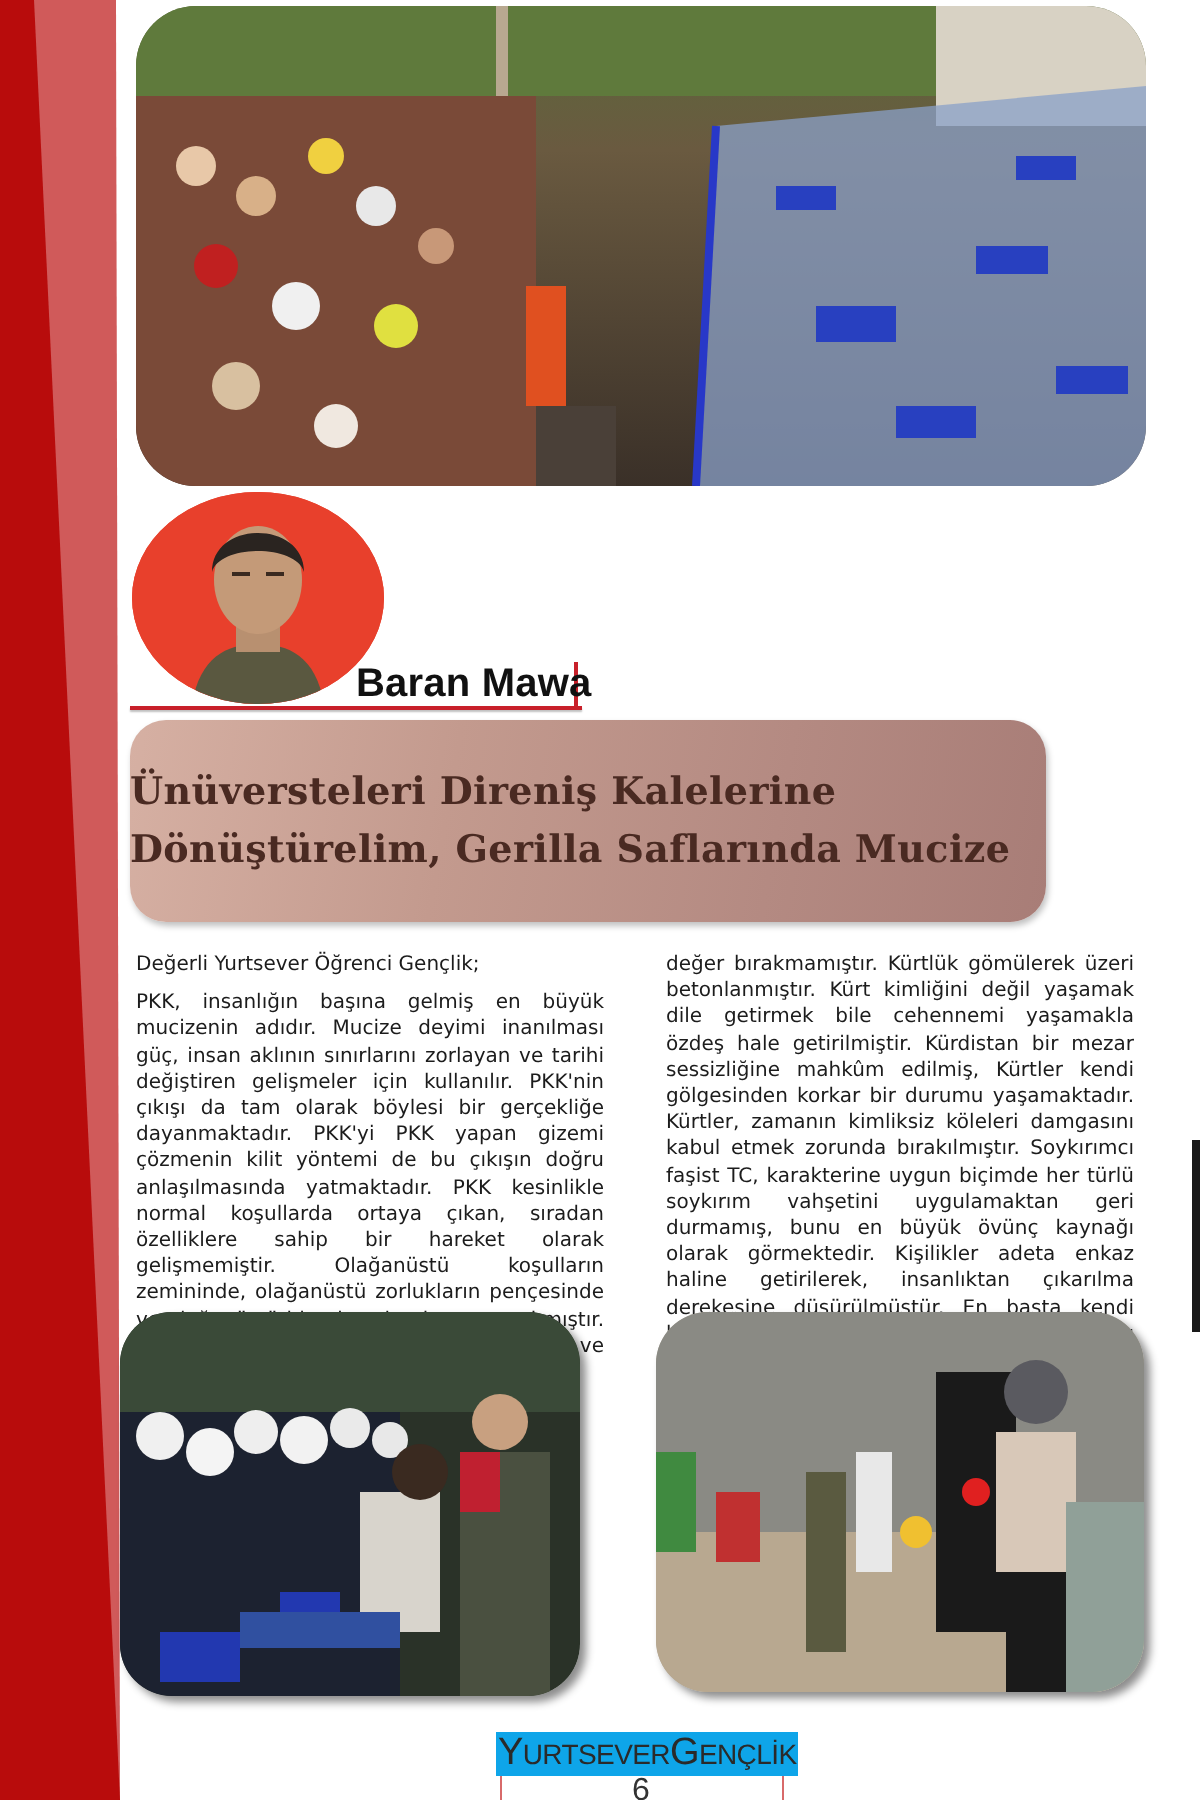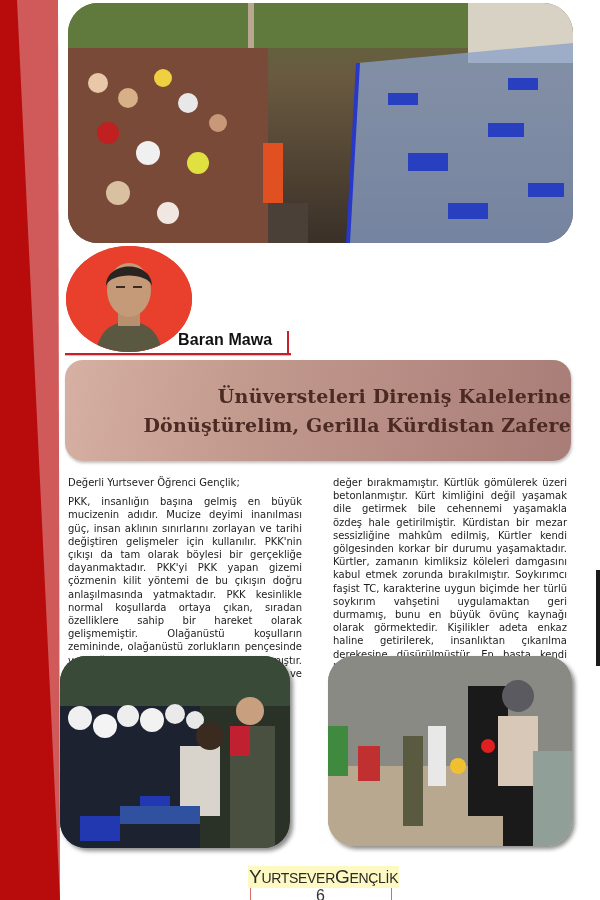--- a/index.html
+++ b/index.html
@@ -15,41 +15,41 @@
     .photo svg { width: 100%; height: 100%; display: block; }
     .photo-top { left: 68px; top: 3px; width: 505px; height: 240px; border-radius: 30px; }
     .photo-bl { left: 60px; top: 656px; width: 230px; height: 192px; box-shadow: 3px 3px 4px rgba(0,0,0,0.45); }
     .photo-br { left: 328px; top: 656px; width: 244px; height: 190px; box-shadow: 3px 3px 4px rgba(0,0,0,0.45); }
 
     
     .avatar { position: absolute; left: 66px; top: 246px; width: 126px; height: 106px; border-radius: 50%; background: #e8402c; overflow: hidden; }
     .avatar svg { width: 100%; height: 100%; display: block; }
     .author-rule { position: absolute; left: 65px; top: 353px; width: 226px; height: 2px; background: #c8202a; box-shadow: 0 1px 1px rgba(0,0,0,0.25); }
     .author-vbar { position: absolute; left: 287px; top: 331px; width: 2px; height: 23px; background: #c8202a; }
-    .author-name { position: absolute; left: 178px; top: 331px; font-family: "Liberation Sans", sans-serif; font-weight: bold; font-size: 16px; color: #111; letter-spacing: 0.1px; }
+    .author-name { position: absolute; left: 178px; top: 331px; font-family: "Liberation Sans", sans-serif; font-weight: bold; font-size: 20px; color: #111; letter-spacing: 0.1px; }
 
     
-    .banner { position: absolute; left: 65px; top: 360px; width: 506px; height: 101px; border-radius: 18px;
+    .banner { position: absolute; left: 65px; top: 360px; width: 458px; height: 101px; border-radius: 18px;
       background: linear-gradient(100deg, #d6b0a3 0%, #c39a8e 35%, #b48a82 70%, #a87d77 100%);
       box-shadow: 1px 2px 3px rgba(0,0,0,0.25);
-      display: flex; flex-direction: column; align-items: flex-end; justify-content: center; }
+      display: flex; flex-direction: column; align-items: flex-start; justify-content: center; }
     .banner-line { font-family: "DejaVu Serif", serif; font-weight: bold; font-size: 19px; color: #4a2a22; line-height: 29px; letter-spacing: 0.2px; white-space: nowrap; }
 
     
     .col { position: absolute; top: 470px; font-family: "DejaVu Sans", sans-serif; font-size: 10px; line-height: 13.2px; color: #1c1c1c; text-align: justify; }
     .col-left { left: 62px; width: 246px; }
     .col-right { left: 327px; width: 246px; }
     .col p { margin: 6px; }
 
     
     .edge-bar { position: absolute; left: 596px; top: 570px; width: 4px; height: 96px; background: #1a1a1a; }
 
     
     .footer-box { position: absolute; left: 250px; top: 879px; width: 142px; height: 24px; border: 1.5px solid #d86a6a; border-top: none; }
-    .footer-title { position: absolute; left: 248px; top: 866px; font-family: "Liberation Sans", sans-serif; font-size: 14px; color: #2a2a2a; letter-spacing: -0.3px; white-space: nowrap; background: #fef9c3; padding: 0 1px; }
+    .footer-title { position: absolute; left: 248px; top: 866px; font-family: "Liberation Sans", sans-serif; font-size: 14px; color: #2a2a2a; letter-spacing: -0.3px; white-space: nowrap; background: #0ea5e9; padding: 0 1px; }
     .footer-title .big { font-size: 19px; }
     .footer-page { position: absolute; left: 312px; top: 888px; font-family: "Liberation Sans", sans-serif; font-size: 16px; color: #333; background: #fff; padding: 0 4px; line-height: 16px; }
   </style>
 </head>
 <body>
 
 <div class="stripe">
   <svg viewBox="0 0 62 900" preserveAspectRatio="none">
     <polygon points="0,0 58,0 60,900 0,900" fill="#d05a5a"></polygon>
     <polygon points="0,0 17,0 60,900 0,900" fill="#b80c0c"></polygon>
@@ -103,21 +103,21 @@
     <rect x="50" y="40" width="9" height="2" fill="#3a2a20"></rect>
       <rect x="67" y="40" width="9" height="2" fill="#3a2a20"></rect>
   </svg>
 </div>
 <div class="author-rule"></div>
 <div class="author-vbar"></div>
 <div class="author-name">Baran Mawa</div>
 
 <div class="banner">
   <div class="banner-line">Ünüversteleri Direniş Kalelerine</div>
-  <div class="banner-line">Dönüştürelim, Gerilla Kürdistan Zafere</div>
+  <div class="banner-line">Dönüştürelim, Gerilla Saflarında Mucize</div>
 </div>
 
 <div class="col col-left">
   <p>Değerli Yurtsever Öğrenci Gençlik;</p>
   <p>PKK, insanlığın başına gelmiş en büyük mucizenin adıdır. Mucize deyimi inanılması güç, insan aklının sınırlarını zorlayan ve tarihi değiştiren gelişmeler için kullanılır. PKK'nin çıkışı da tam olarak böylesi bir gerçekliğe dayanmaktadır. PKK'yi PKK yapan gizemi çözmenin kilit yöntemi de bu çıkışın doğru anlaşılmasında yatmaktadır. PKK kesinlikle normal koşullarda ortaya çıkan, sıradan özelliklere sahip bir hareket olarak gelişmemiştir. Olağanüstü koşulların zemininde, olağanüstü zorlukların pençesinde ve olağanüstü bir çıkış olarak ortaya çıkmıştır. Soykırımcı faşist TC devleti, Kürtlük ve Kürdistan adına zerreyi miskal bir</p>
 </div>
 <div class="col col-right">
   <p>değer bırakmamıştır. Kürtlük gömülerek üzeri betonlanmıştır. Kürt kimliğini değil yaşamak dile getirmek bile cehennemi yaşamakla özdeş hale getirilmiştir. Kürdistan bir mezar sessizliğine mahkûm edilmiş, Kürtler kendi gölgesinden korkar bir durumu yaşamaktadır. Kürtler, zamanın kimliksiz köleleri damgasını kabul etmek zorunda bırakılmıştır. Soykırımcı faşist TC, karakterine uygun biçimde her türlü soykırım vahşetini uygulamaktan geri durmamış, bunu en büyük övünç kaynağı olarak görmektedir. Kişilikler adeta enkaz haline getirilerek, insanlıktan çıkarılma derekesine düşürülmüştür. En başta kendi benliği olmak üzere tüm yaşama karşı inançsızlaşmış, kendisini soykırım artığı haline getiren düşmanının düşüncelerine biat etme</p>
 </div>
 

